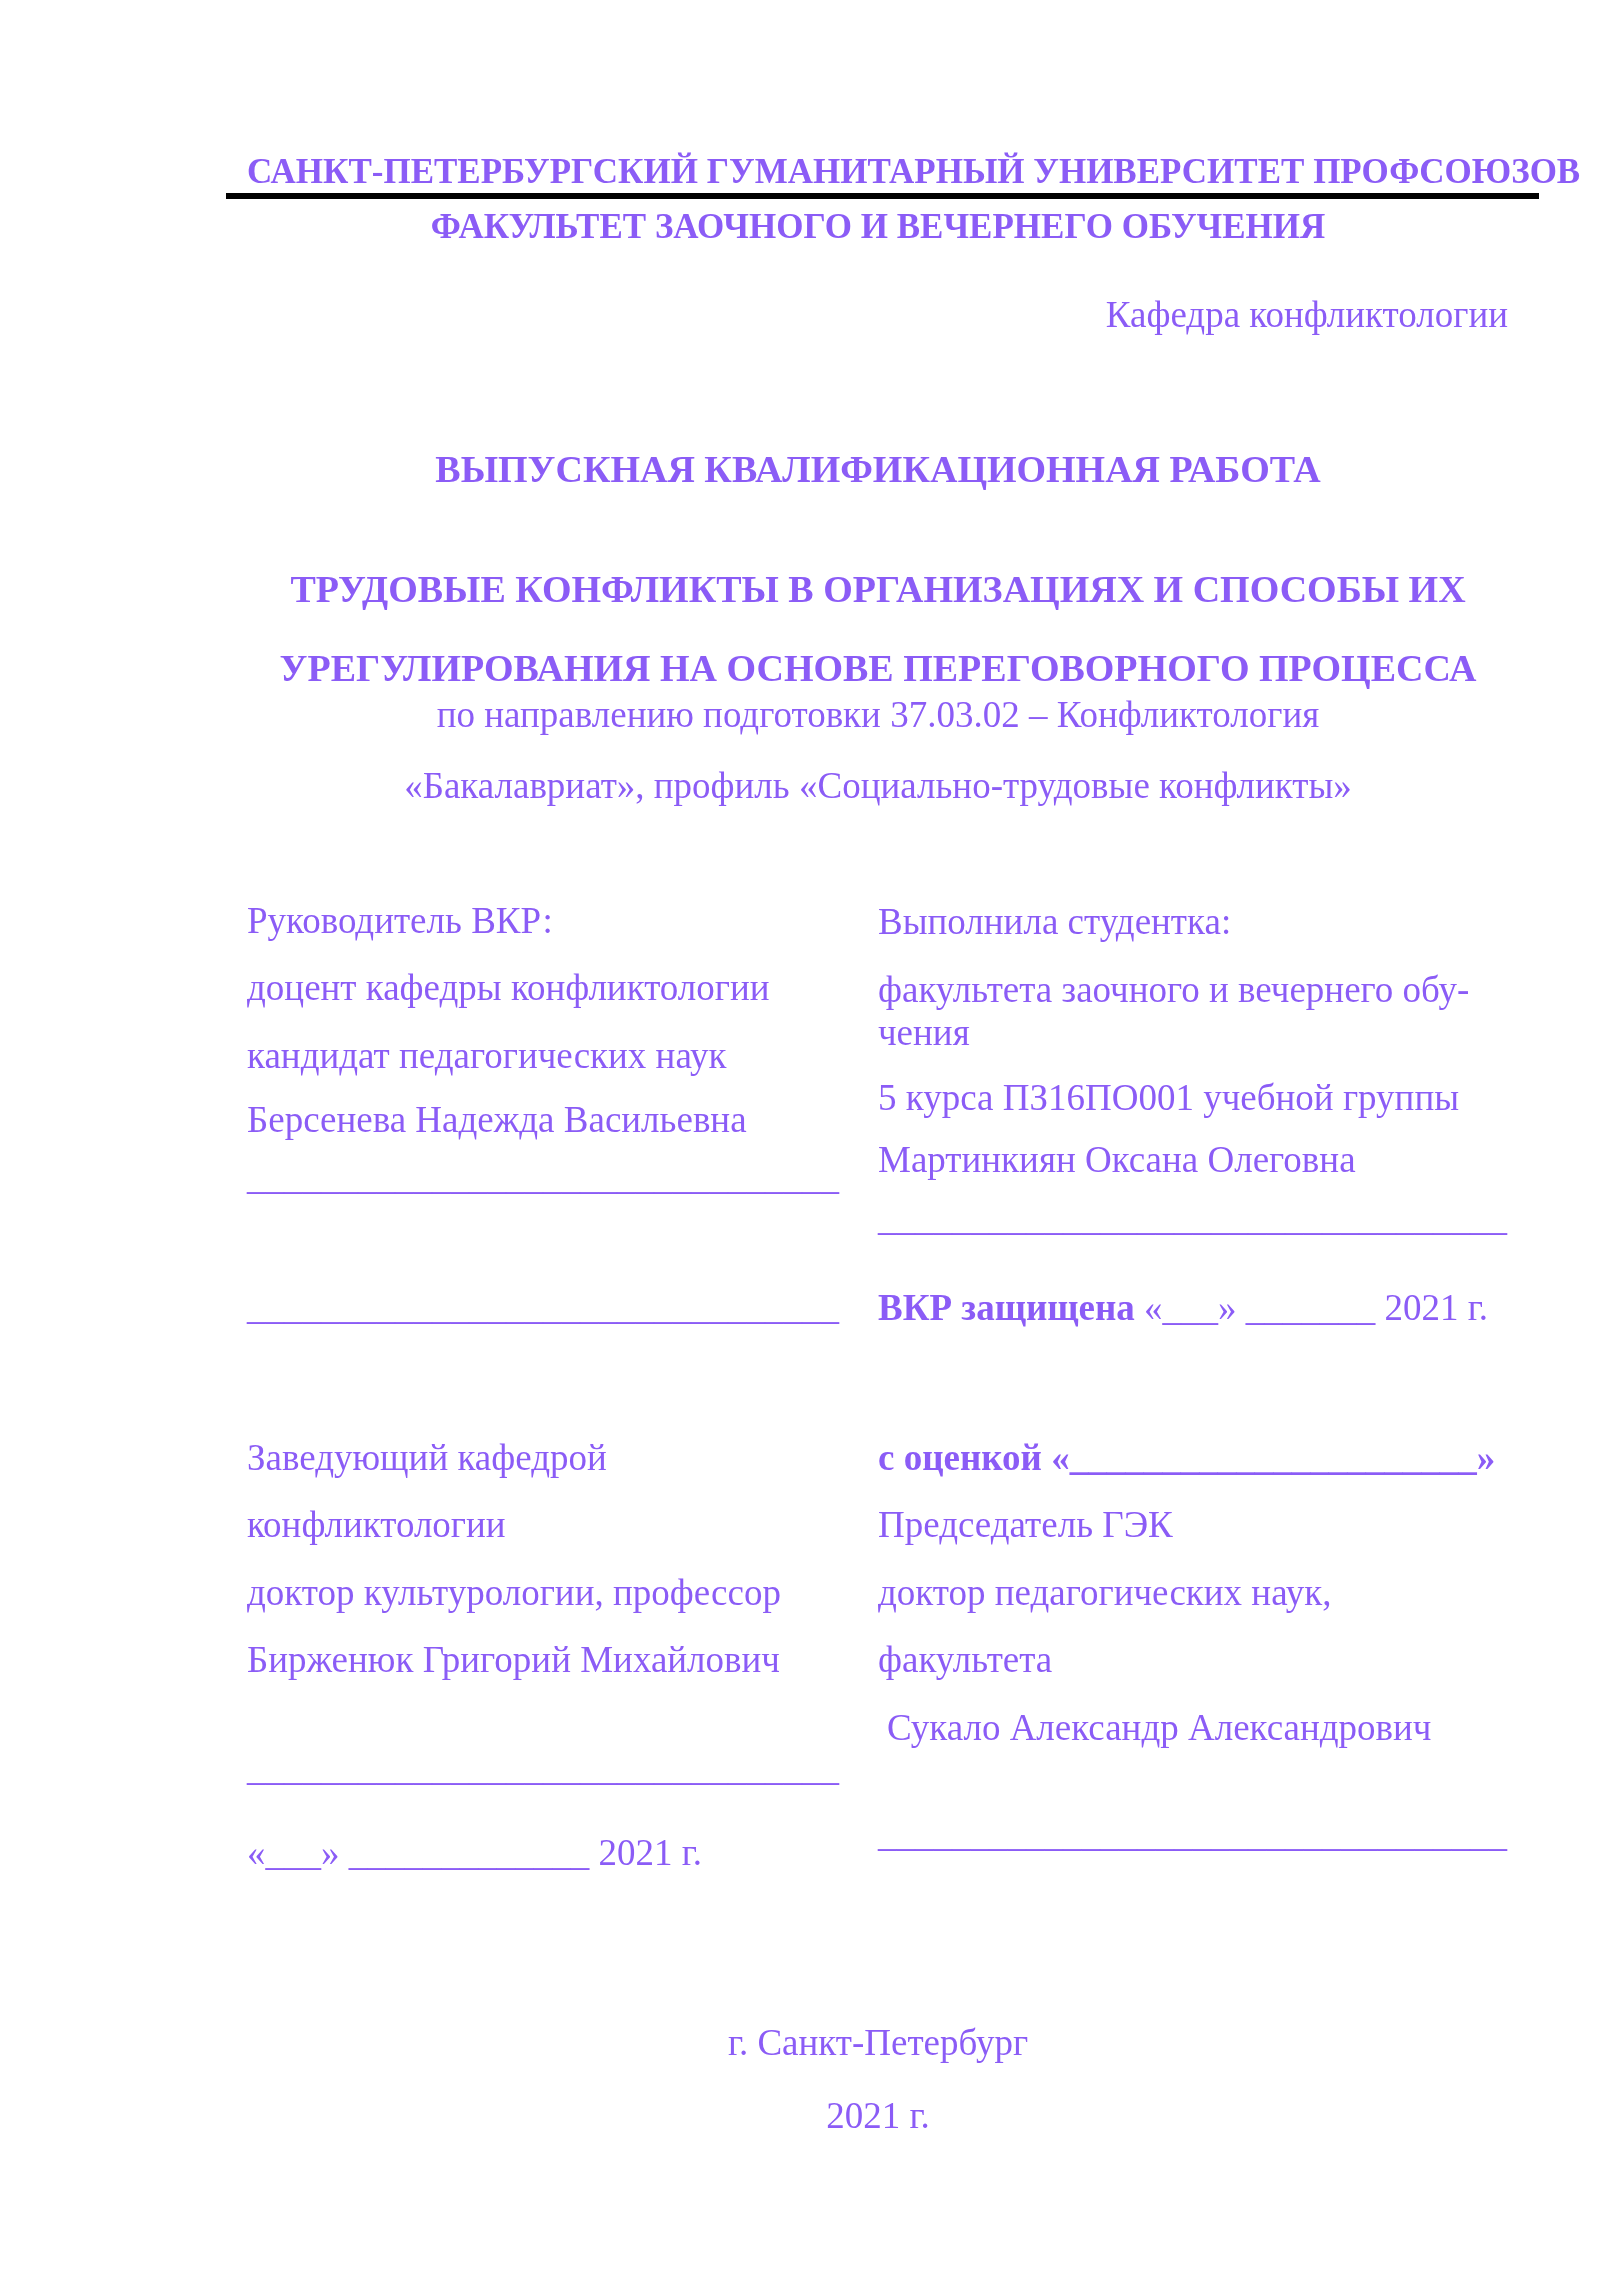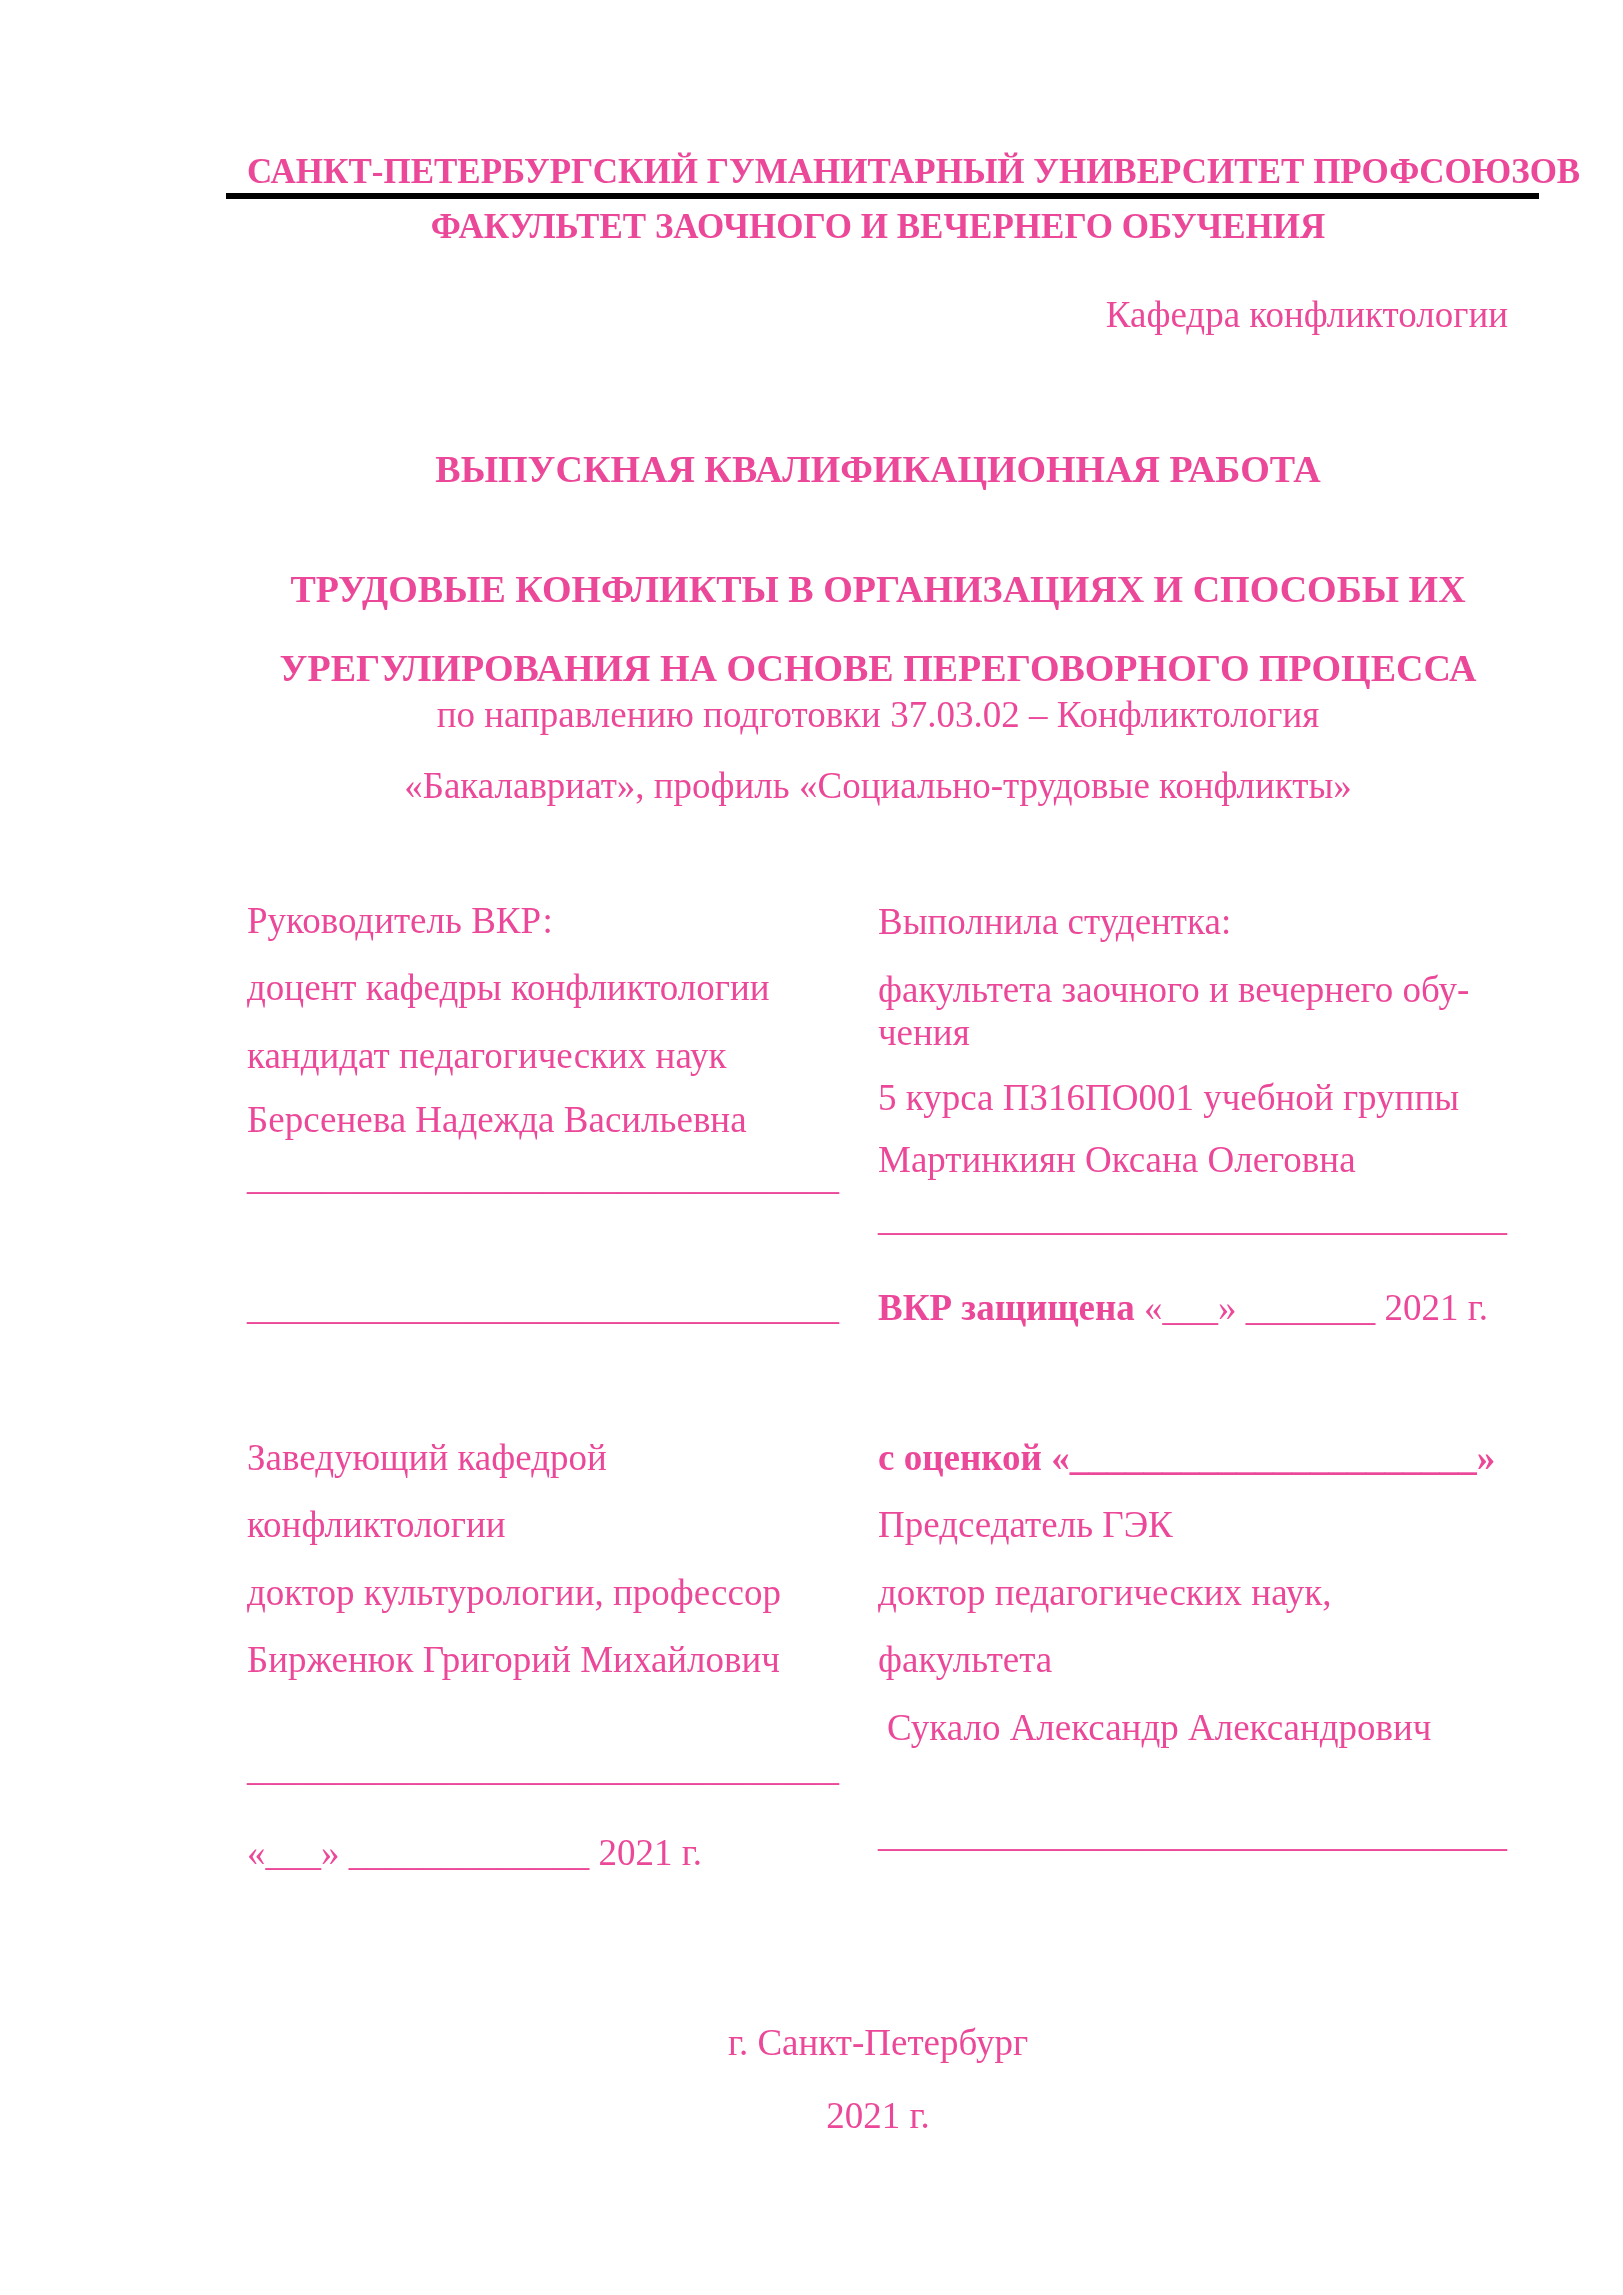--- a/index.html
+++ b/index.html
@@ -15,21 +15,21 @@
     background: #ffffff;
     color: #000000;
     font-family: "Liberation Serif", "DejaVu Serif", serif;
     overflow: hidden;
   }
   .line {
     position: absolute;
     white-space: nowrap;
     font-size: 37px;
     line-height: 1.15;
-    color: #ec4899;
+    color: #8b5cf6;
   }
   .b { font-weight: bold; }
   
   .ctr { left: 247px; width: 1262px; text-align: center; }
   .lcol { left: 247px; text-align: center; }
   .rcol { left: 878px; text-align: left; }
   .rt  { right: 115px; text-align: right; }
   .h44 { font-size: 35px; }
   .h48 { font-size: 38px; }
   .rule {

